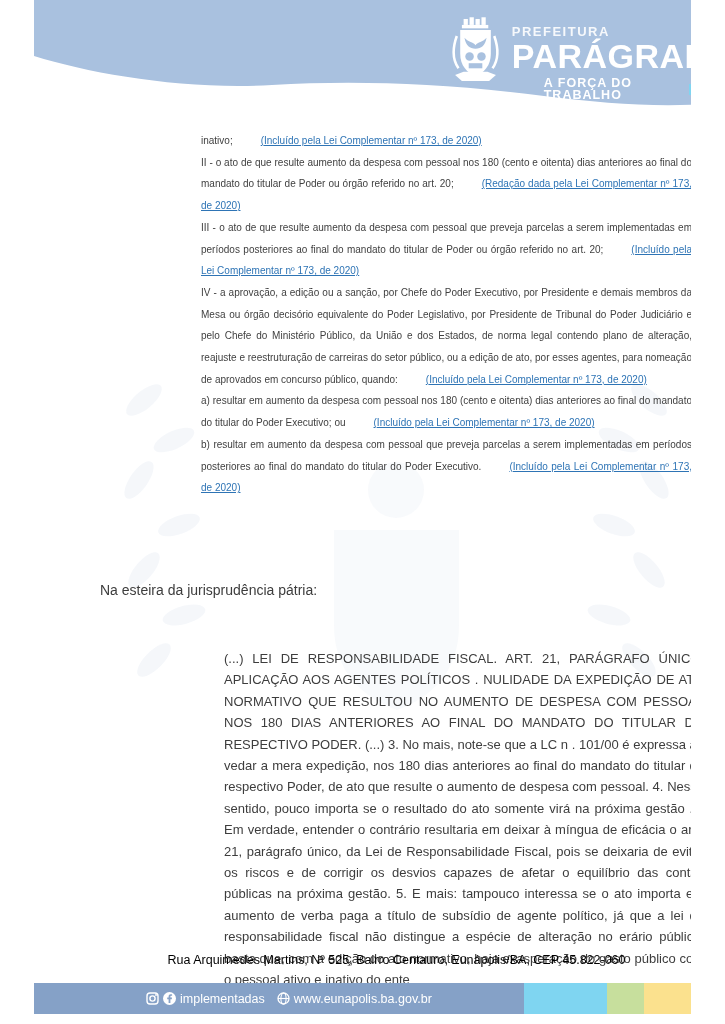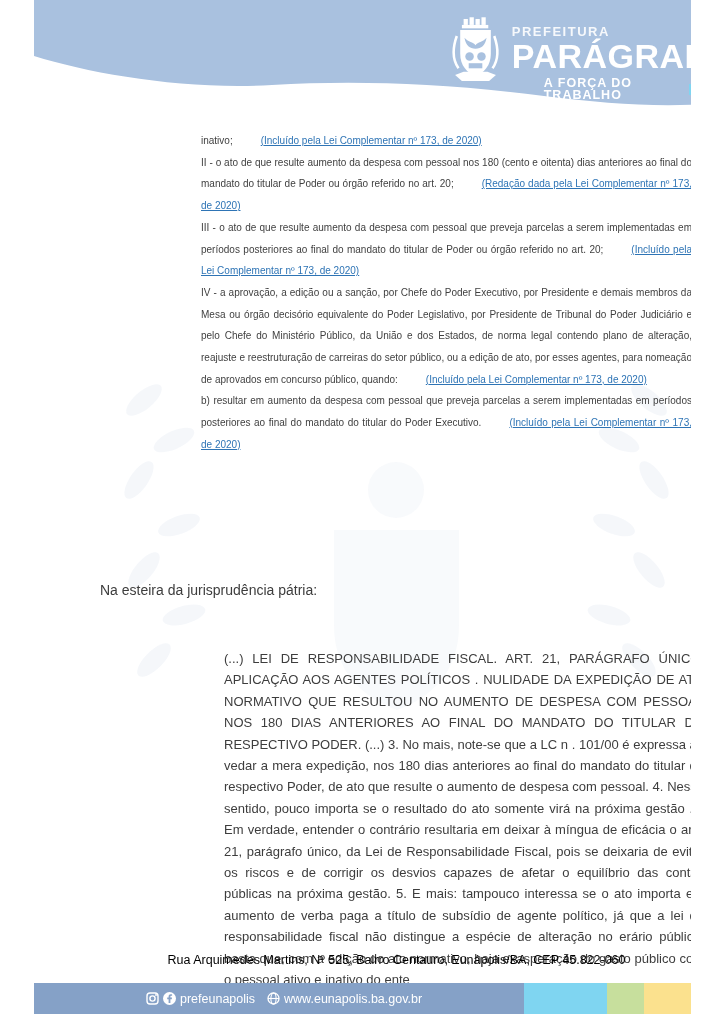--- a/index.html
+++ b/index.html
@@ -132,20 +132,23 @@
     <p>
       <span>II - o ato de que resulte aumento da despesa com pessoal nos 180 (cento e oitenta) dias anteriores ao final do mandato do titular de Poder ou órgão referido no art. 20;</span><span class="tab"></span><a class="doclink">(Redação dada pela Lei Complementar nº 173, de 2020)</a>
     </p>
     <p>
       <span>III - o ato de que resulte aumento da despesa com pessoal que preveja parcelas a serem implementadas em períodos posteriores ao final do mandato do titular de Poder ou órgão referido no art. 20;</span><span class="tab"></span><a class="doclink">(Incluído pela Lei Complementar nº 173, de 2020)</a>
     </p>
     <p>
       <span>IV - a aprovação, a edição ou a sanção, por Chefe do Poder Executivo, por Presidente e demais membros da Mesa ou órgão decisório equivalente do Poder Legislativo, por Presidente de Tribunal do Poder Judiciário e pelo Chefe do Ministério Público, da União e dos Estados, de norma legal contendo plano de alteração, reajuste e reestruturação de carreiras do setor público, ou a edição de ato, por esses agentes, para nomeação de aprovados em concurso público, quando:</span><span class="tab"></span><a class="doclink">(Incluído pela Lei Complementar nº 173, de 2020)</a>
     </p>
     <p>
+      <span>a) resultar em aumento da despesa com pessoal nos 180 (cento e oitenta) dias anteriores ao final do mandato do titular do Poder Executivo; ou</span><span class="tab"></span><a class="doclink">(Incluído pela Lei Complementar nº 173, de 2020)</a>
+    </p>
+    <p>
       <span>b) resultar em aumento da despesa com pessoal que preveja parcelas a serem implementadas em períodos posteriores ao final do mandato do titular do Poder Executivo.</span><span class="tab"></span><a class="doclink">(Incluído pela Lei Complementar nº 173, de 2020)</a>
     </p>
   </div>
 
   <div class="lead-in">Na esteira da jurisprudência pátria:</div>
 
   <div class="quote">(...) LEI DE RESPONSABILIDADE FISCAL. ART. 21, PARÁGRAFO ÚNICO. APLICAÇÃO AOS AGENTES POLÍTICOS . NULIDADE DA EXPEDIÇÃO DE ATO NORMATIVO QUE RESULTOU NO AUMENTO DE DESPESA COM PESSOAL NOS 180 DIAS ANTERIORES AO FINAL DO MANDATO DO TITULAR DO RESPECTIVO PODER. (...) 3. No mais, note-se que a LC n . 101/00 é expressa ao vedar a mera expedição, nos 180 dias anteriores ao final do mandato do titular do respectivo Poder, de ato que resulte o aumento de despesa com pessoal. 4. Nesse sentido, pouco importa se o resultado do ato somente virá na próxima gestão .... Em verdade, entender o contrário resultaria em deixar à míngua de eficácia o art . 21, parágrafo único, da Lei de Responsabilidade Fiscal, pois se deixaria de evitar os riscos e de corrigir os desvios capazes de afetar o equilíbrio das contas públicas na próxima gestão. 5. E mais: tampouco interessa se o ato importa em aumento de verba paga a título de subsídio de agente político, já que a lei de responsabilidade fiscal não distingue a espécie de alteração no erário público, basta que, com a edição do ato normativo, haja exasperação do gasto público com o pessoal ativo e inativo do ente</div>
 
   <div class="address">Rua Arquimedes Martins, Nº 525, Bairro Centauro, Eunápolis/BA, CEP 45.822-060</div>
 
@@ -157,21 +160,21 @@
           <circle cx="6.5" cy="6.5" r="2.6" fill="none" stroke="#ffffff" stroke-width="1.4"></circle>
           <circle cx="10" cy="3" r="0.9" fill="#ffffff"></circle>
         </svg>
       </span>
       <span class="icon">
         <svg width="13" height="13" viewBox="0 0 13 13">
           <circle cx="6.5" cy="6.5" r="6.5" fill="#ffffff"></circle>
           <path d="M7.4,11 V7.2 h1.4 l0.2,-1.6 h-1.6 V4.6 c0,-0.5 0.2,-0.8 0.9,-0.8 h0.8 V2.4 c-0.3,0 -0.8,-0.1 -1.3,-0.1 c-1.3,0 -2.2,0.8 -2.2,2.2 v1.1 H4.2 v1.6 h1.4 V11 Z" fill="#85a1c7"></path>
         </svg>
       </span>
-      <span class="bar-handle">prefeunapolis</span>
+      <span class="bar-handle">implementadas</span>
       <span class="icon">
         <svg width="13" height="13" viewBox="0 0 13 13">
           <circle cx="6.5" cy="6.5" r="5.5" fill="none" stroke="#ffffff" stroke-width="1.3"></circle>
           <ellipse cx="6.5" cy="6.5" rx="2.6" ry="5.5" fill="none" stroke="#ffffff" stroke-width="1.1"></ellipse>
           <line x1="1" y1="6.5" x2="12" y2="6.5" stroke="#ffffff" stroke-width="1.1"></line>
         </svg>
       </span>
       <span>www.eunapolis.ba.gov.br</span>
     </div>
     <span class="accent cyan"></span>

